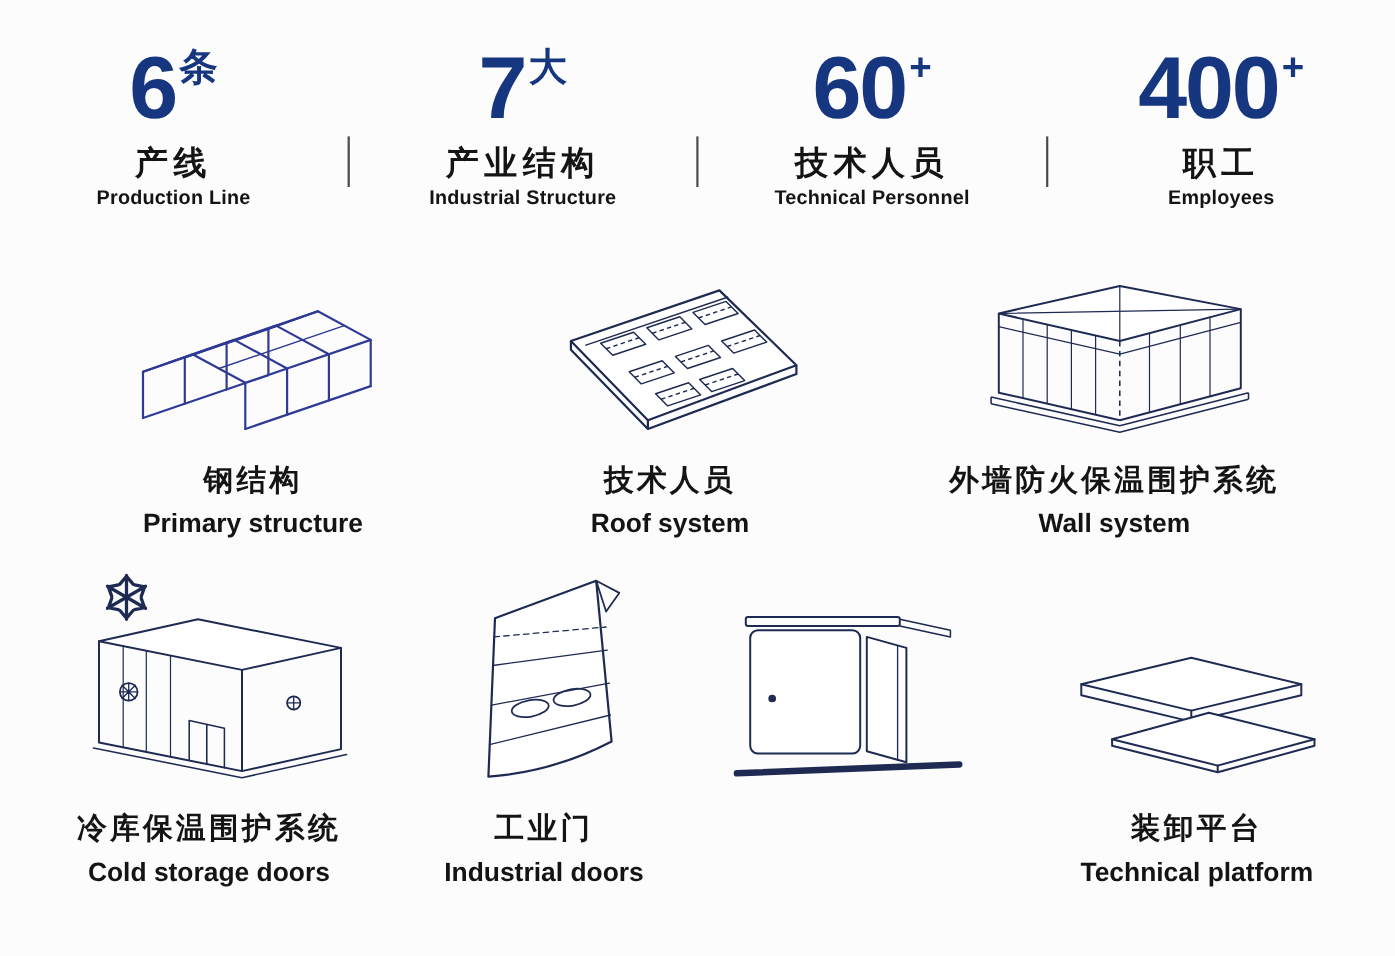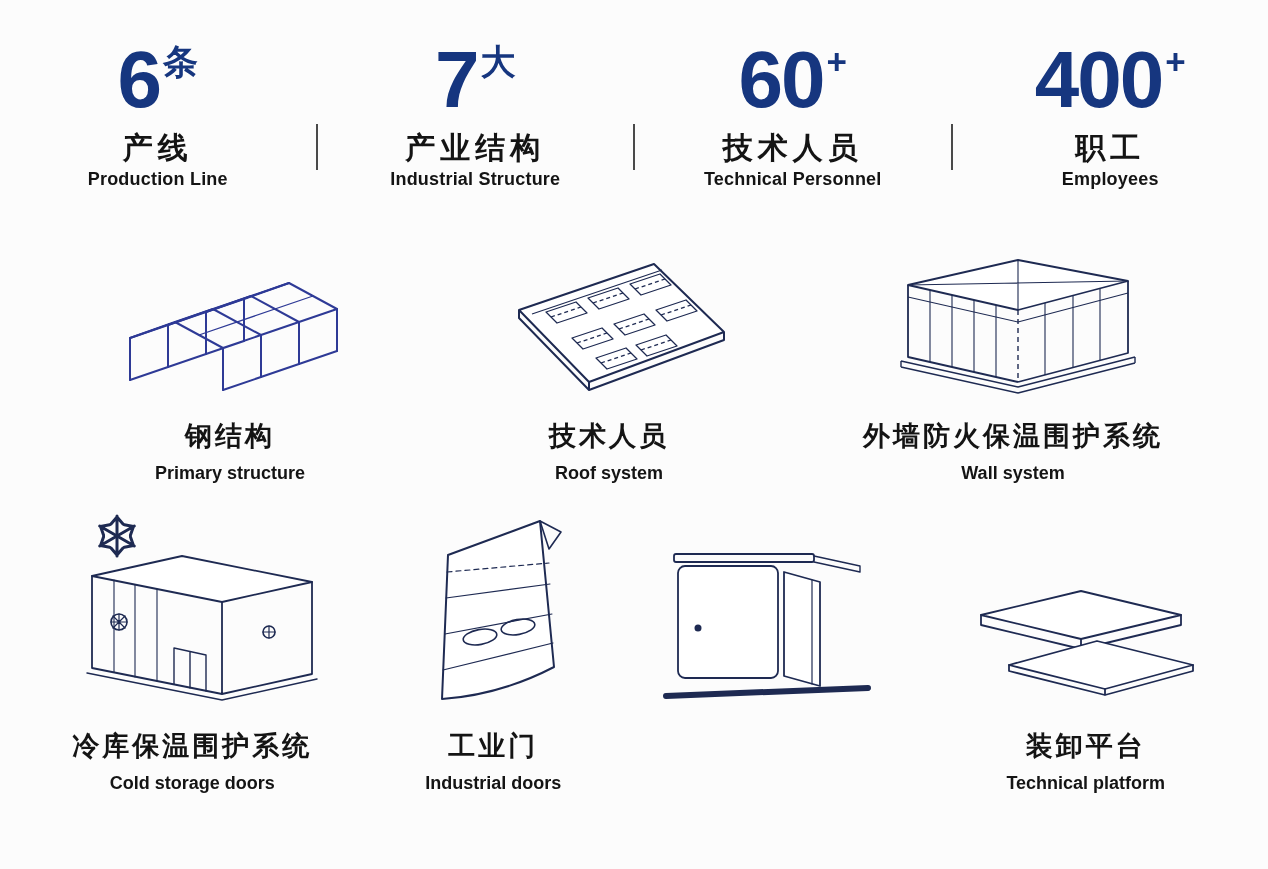--- a/index.html
+++ b/index.html
@@ -42,21 +42,21 @@
   .row2{margin-top:26px;}
   figure.product{margin:0;display:flex;flex-direction:column;align-items:center;}
   .illus{display:flex;align-items:flex-end;justify-content:center;}
   .row1 .illus{height:182px;}
   .row2 .illus{height:200px;}
   figcaption{display:flex;flex-direction:column;align-items:center;}
   .p-zh{
     font-size:27px;font-weight:700;color:#141414;margin-top:18px;letter-spacing:3px;text-align:center;
   }
   .p-en{
-    font-size:18px;font-weight:700;color:#141414;margin-top:9px;text-align:center;
+    font-size:24px;font-weight:700;color:#141414;margin-top:9px;text-align:center;
   }
   svg{display:block;}
 </style>
 </head>
 <body>
 
 <div class="page">
 
   <div class="stats-row">
 

